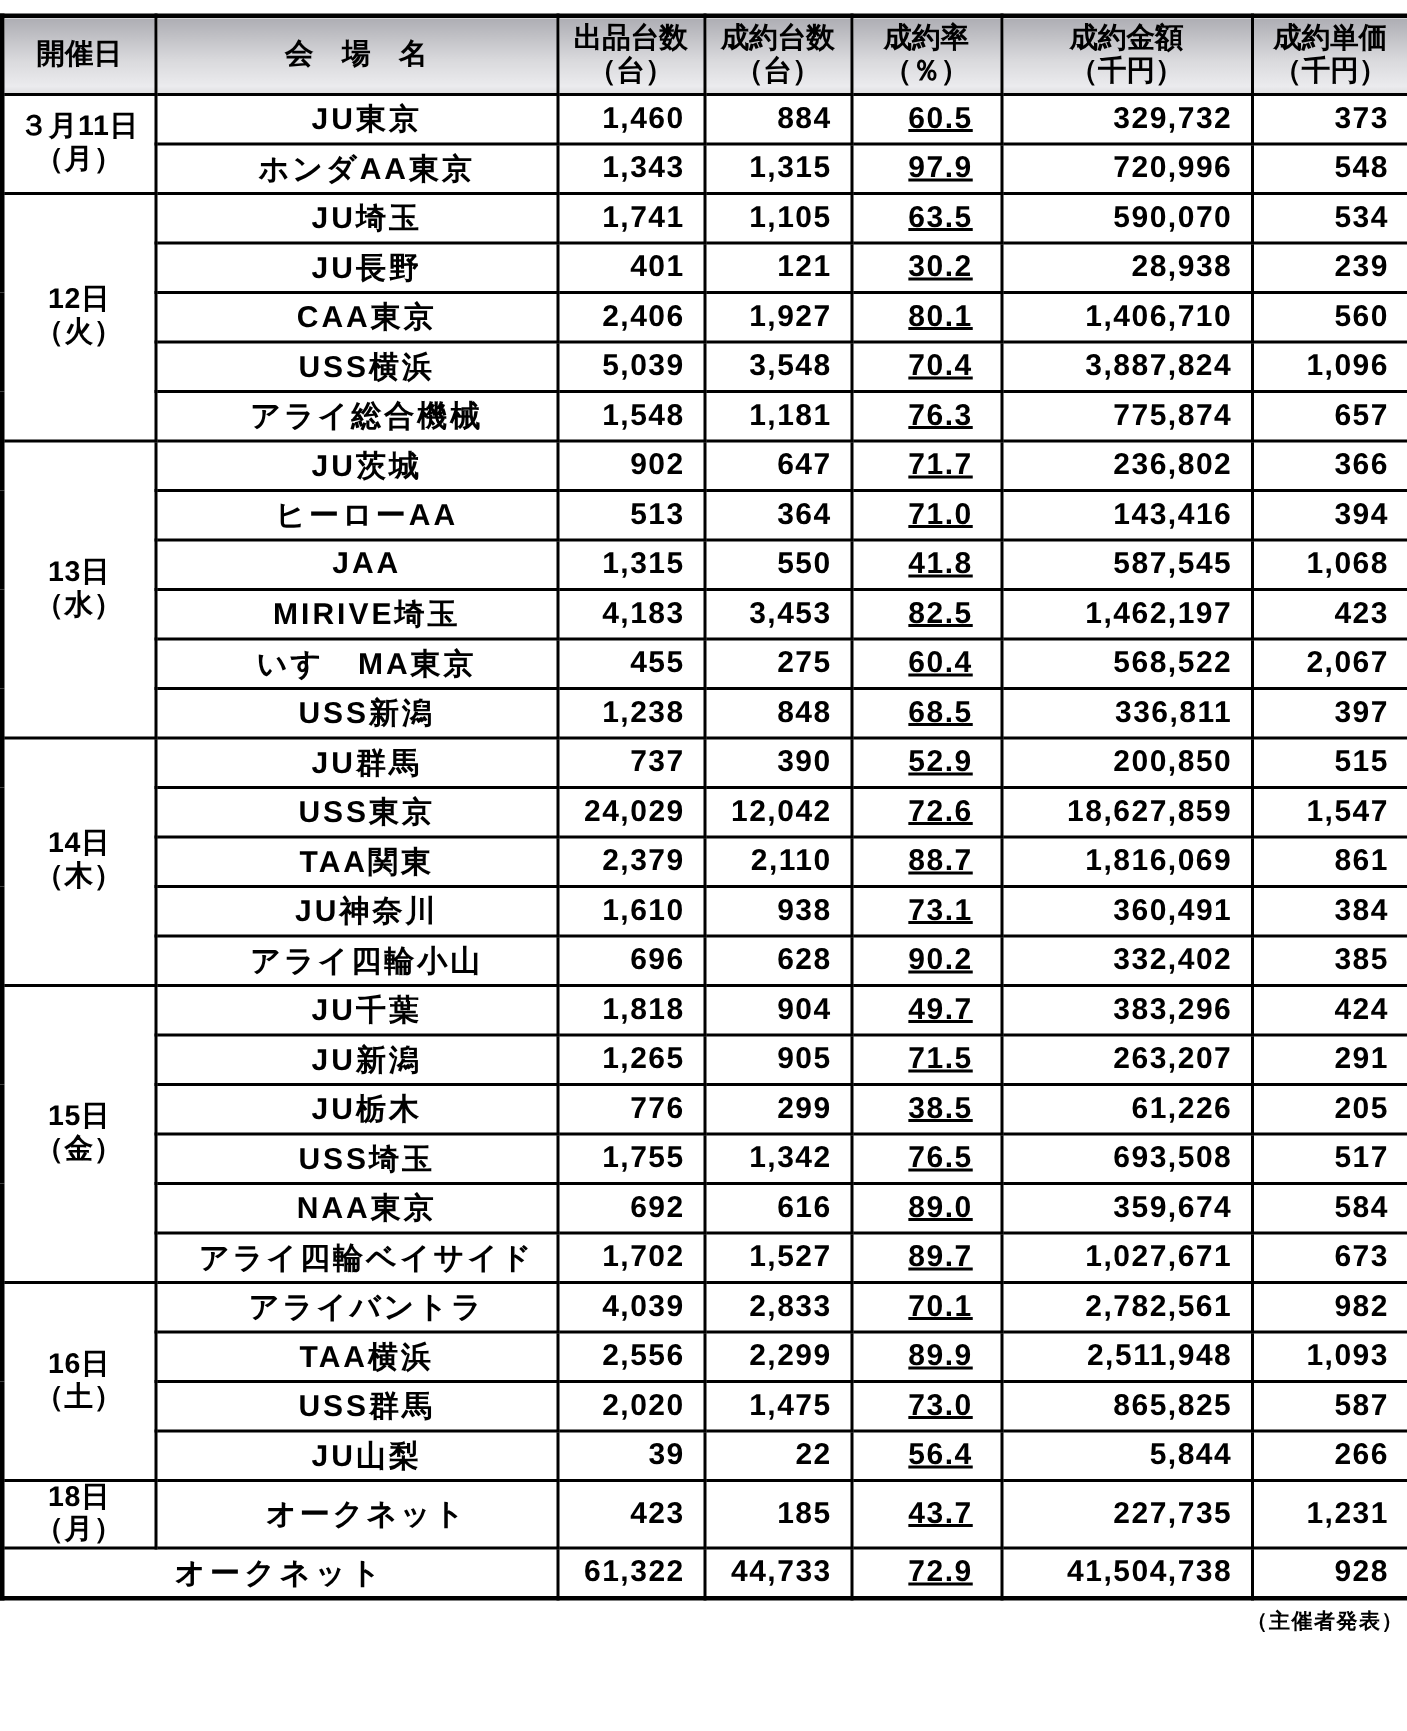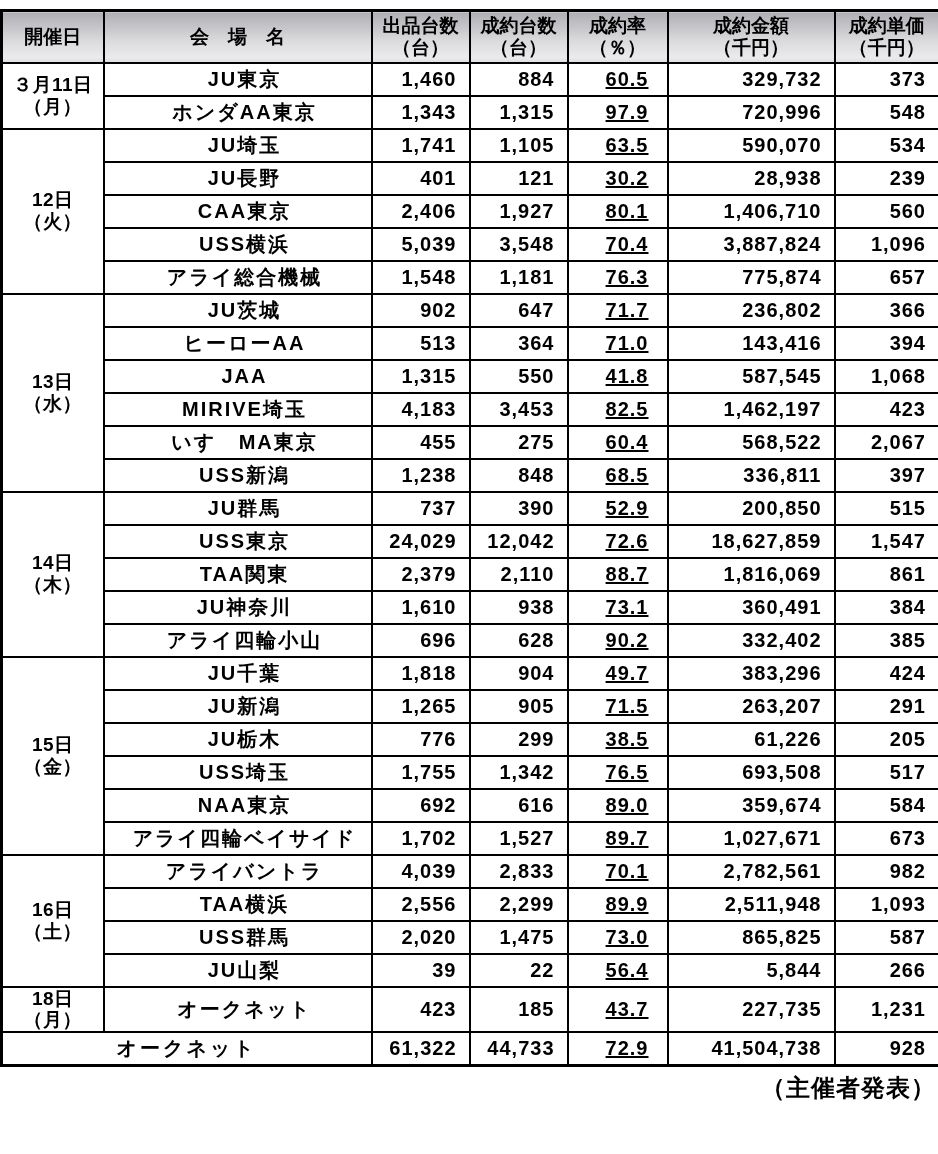--- a/index.html
+++ b/index.html
@@ -71,21 +71,21 @@
   }
   .rate-cell { padding-right: 18px; text-decoration: underline; }
   .total-label-cell {
     text-align: center;
     letter-spacing: 3px;
     font-size: 20px;
   }
   .footer-note {
     margin-top: 5px;
     text-align: right;
-    font-size: 24px;
+    font-size: 14px;
     padding-right: 2px;
     letter-spacing: 1px;
   }
 </style>
 </head>
 <body>
 
 <div class="page">
 
 

